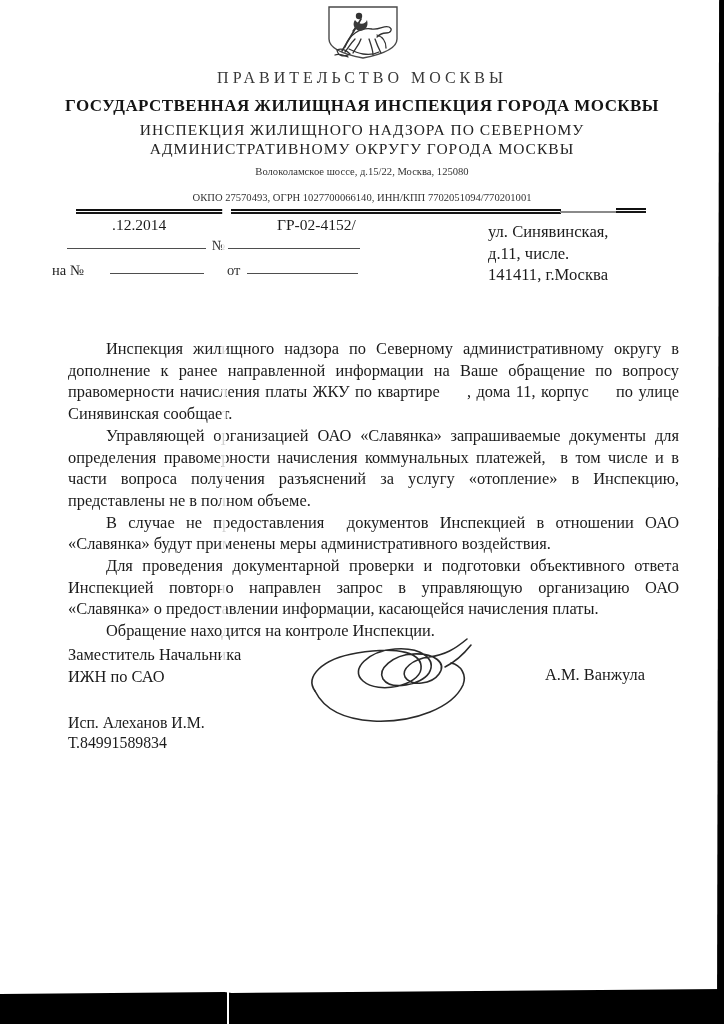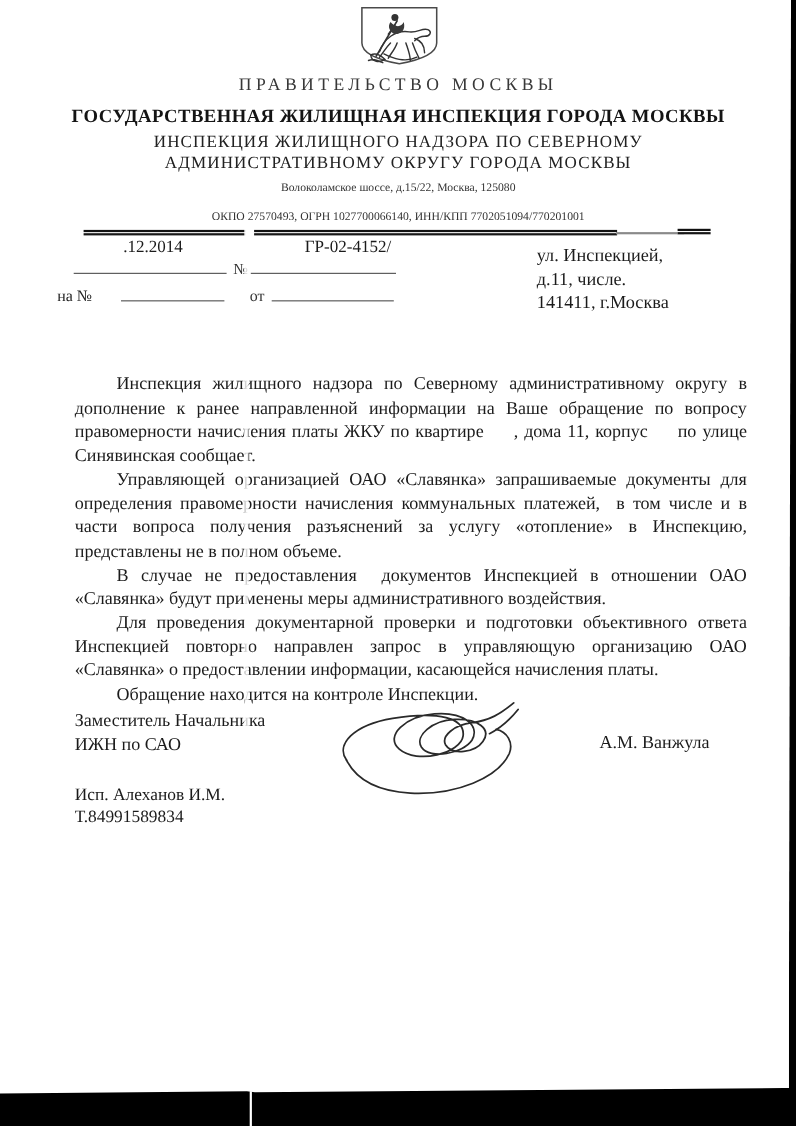--- a/index.html
+++ b/index.html
@@ -97,21 +97,21 @@
   <div class="abs ref-number">ГР-02-4152/</div>
   <div class="abs blank blank-a"></div>
   <div class="abs no-sign">№</div>
   <div class="abs blank blank-b"></div>
   <div class="abs reply-prefix">на №</div>
   <div class="abs blank blank-c"></div>
   <div class="abs reply-from">от</div>
   <div class="abs blank blank-d"></div>
 
   <div class="abs recipient">
-    <div>ул. Инспекцией,</div>
+    <div>ул. Синявинская,</div>
     <div>д.11, числе.</div>
     <div>141411, г.Москва</div>
   </div>
 
   <div class="abs body-text">
     <p>Инспекция жилищного надзора по Северному административному округу в дополнение к ранее направленной информации на Ваше обращение по вопросу правомерности начисления платы ЖКУ по квартире&nbsp;&nbsp;&nbsp;&nbsp;&nbsp;, дома 11, корпус&nbsp;&nbsp;&nbsp;&nbsp;&nbsp;по улице Синявинская сообщает.</p>
     <p>Управляющей организацией ОАО «Славянка» запрашиваемые документы для определения правомерности начисления коммунальных платежей,&nbsp; в том числе и в части вопроса получения разъяснений за услугу «отопление» в Инспекцию, представлены не в полном объеме.</p>
     <p>В случае не предоставления&nbsp; документов Инспекцией в отношении ОАО «Славянка» будут применены меры административного воздействия.</p>
     <p>Для проведения документарной проверки и подготовки объективного ответа Инспекцией повторно направлен запрос в управляющую организацию ОАО «Славянка» о предоставлении информации, касающейся начисления платы.</p>
     <p>Обращение находится на контроле Инспекции.</p>

